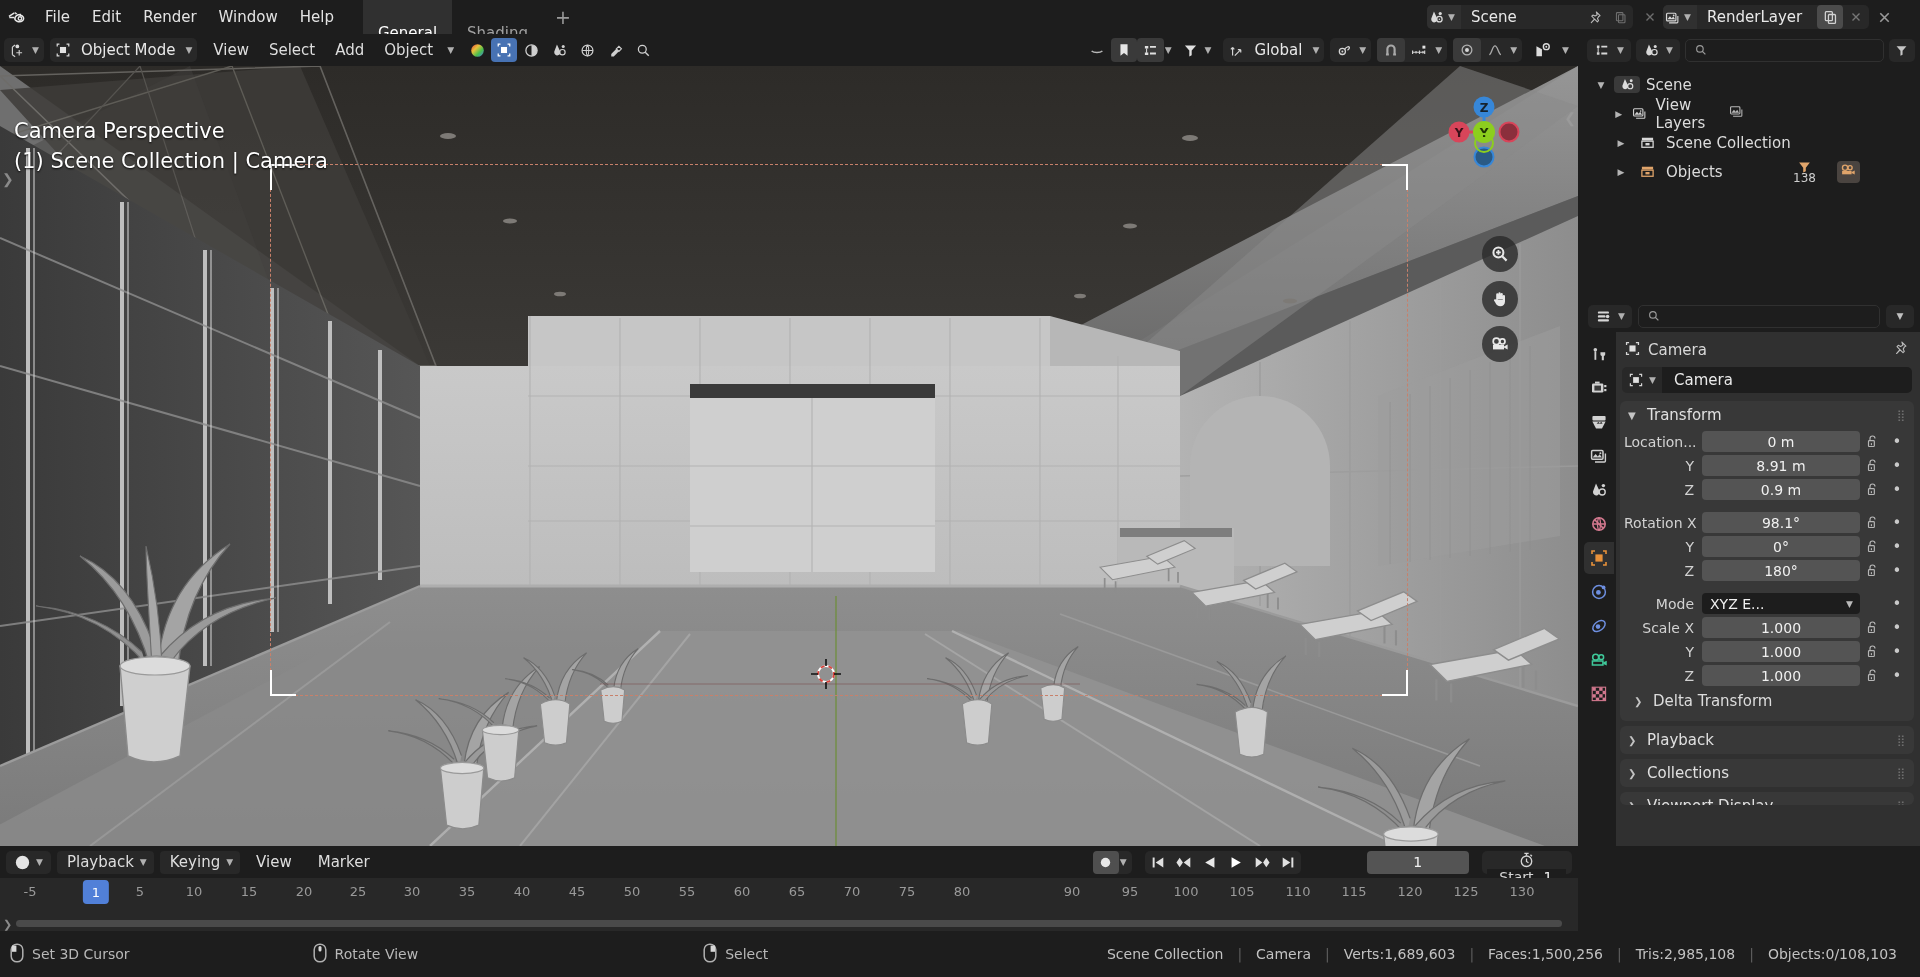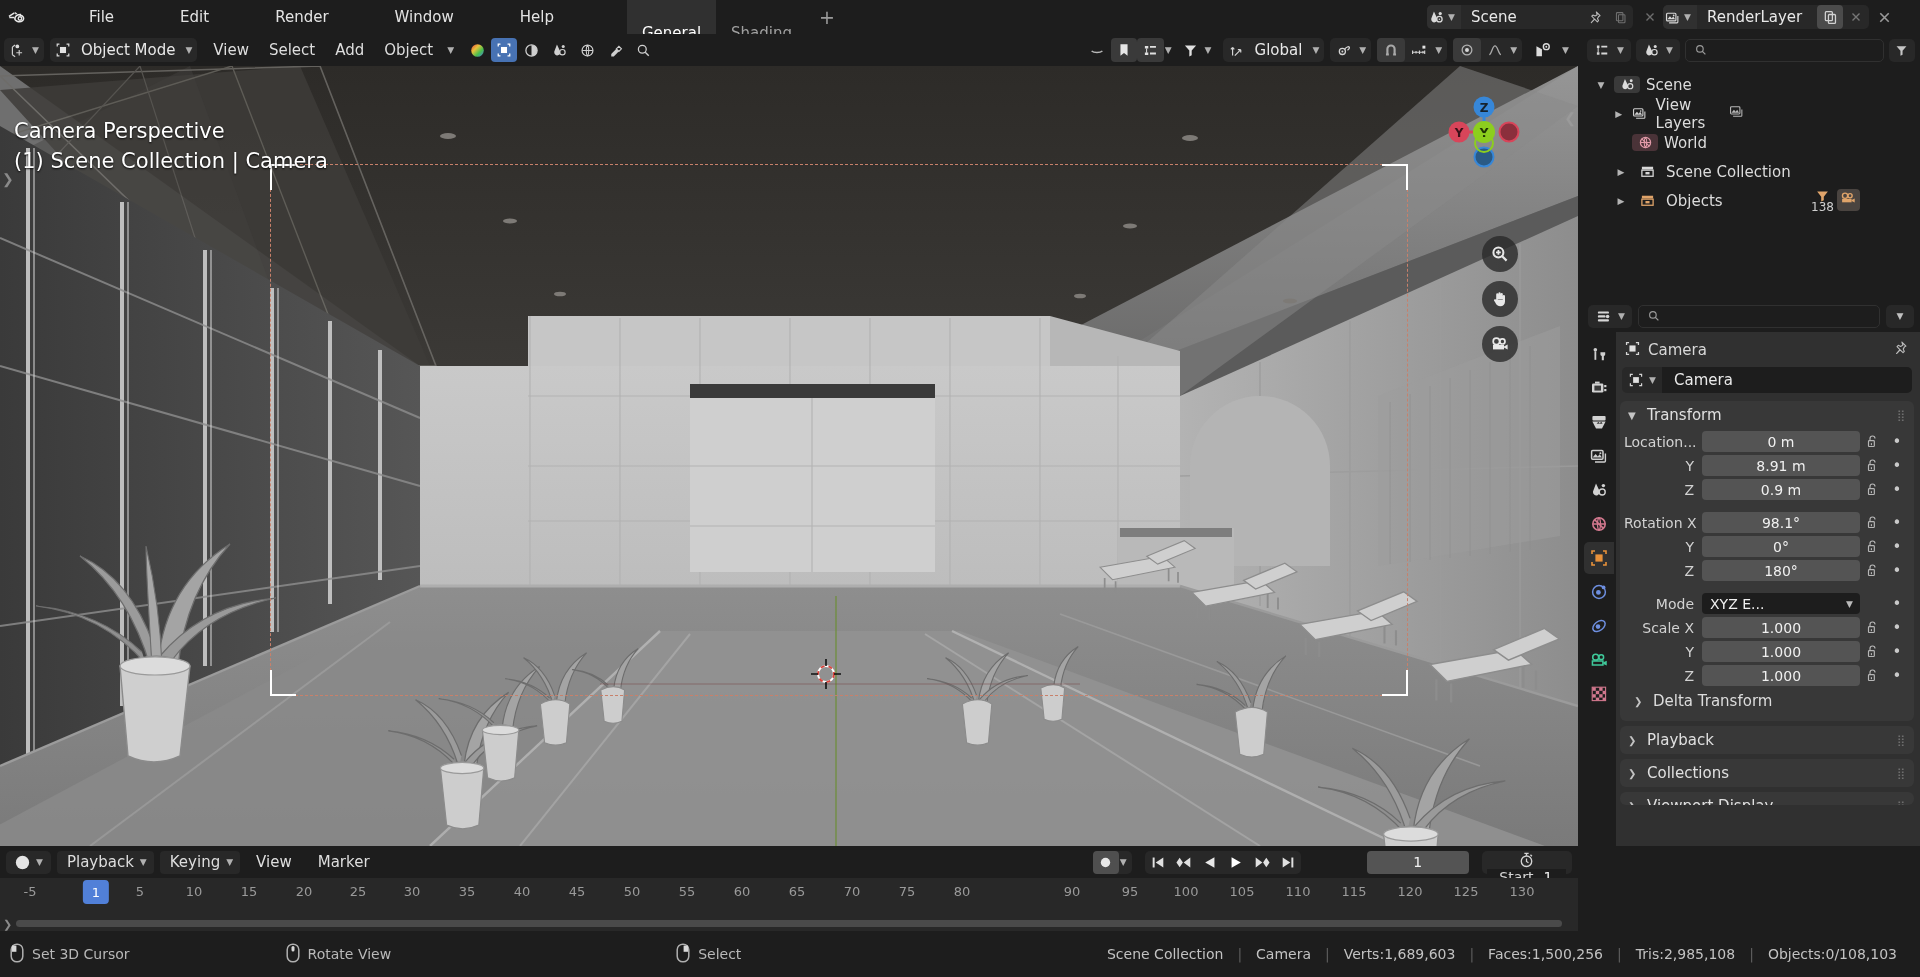--- a/index.html
+++ b/index.html
@@ -9,21 +9,21 @@
     font-family:"DejaVu Sans", sans-serif;
     font-size:15px;
     color:#e5e5e5;
     -webkit-font-smoothing:antialiased;
   }
   #app { position:relative; width:1920px; height:977px; }
 
   
   .topbar {
     position:absolute; left:0; top:0; width:1903px; height:34px;
-    background:#1d1d1d; display:flex; align-items:center;gap:44px;
+    background:#1d1d1d; display:flex; align-items:center;
   }
   .blender-logo { width:34px; height:34px; display:flex; align-items:center; justify-content:center; }
   .menu-item {
     padding:0 11px; height:26px; line-height:26px; color:#e3e3e3; font-size:15px;
     border-radius:4px; cursor:default; white-space:nowrap;
   }
   .ws-tabs { display:flex; align-items:center; margin-left:18px; height:34px; }
   .ws-tab {
     padding:16px 15px; height:34px; line-height:34px; font-size:15px; color:#a0a0a0;
     position:relative;
@@ -104,21 +104,21 @@
     flex:1 1 auto; height:23px; background:#1d1d1d; border:1px solid #303030; border-radius:5px;
     display:flex; align-items:center; padding:0 8px; color:#777;
   }
   .out-search input { background:transparent; border:none; outline:none; color:#ddd; font-size:14px; width:100%;
     font-family:"DejaVu Sans", sans-serif; }
   .out-body { padding:4px 0 0 0; font-size:15px; }
   .out-row { display:flex; align-items:center; height:29px; padding-left:6px; gap:2px; }
   .out-disc { width:22px; text-align:center; color:#b4b4b4; font-size:9px; }
   .out-ico { width:26px; display:flex; align-items:center; justify-content:center; }
   .out-label { color:#dcdcdc; padding-left:4px; }
-  .out-right { margin-left:auto; display:flex; align-items:flex-start; gap:3px; padding-right:14px; }
+  .out-right { margin-left:auto; display:flex; align-items:flex-end; gap:21px; padding-right:14px; }
   .badge-count { font-size:12px; color:#cfcfcf; }
 
   
   .props { position:absolute; left:1582px; top:300px; width:338px; height:546px; background:#303030; }
   .props-header { height:32px; display:flex; align-items:center; gap:6px; padding:0 6px; background:#1d1d1d; }
   .props-editor-btn { display:flex; align-items:center; background:#282828; border-radius:5px; height:23px; padding:0 2px; }
   .props-search {
     flex:1 1 auto; height:23px; background:#1d1d1d; border:1px solid #303030; border-radius:5px;
     display:flex; align-items:center; padding:0 8px;
   }
@@ -839,30 +839,20 @@
           <span>
             <svg width="17" height="17" viewBox="0 0 20 20">
                 <rect x="3" y="4.4" width="11" height="8.6" rx="1.1" fill="none" stroke="#b6b6b6" stroke-width="1.3"></rect>
                 <path d="M4 11.4l3-3.4 2 2.2 1.8-2.2 2.2 3.4z" fill="#b6b6b6"></path>
                 <path d="M6 15.6h9.4a.9.9 0 0 0 .9-.9V7.6" fill="none" stroke="#b6b6b6" stroke-width="1.25"></path>
               </svg>
           </span>
         </span>
       </div>
 
-      <div class="out-row" style="padding-left:50px;">
-        <span class="out-ico" style="background:#4a3338;border-radius:4px;">
-          <svg width="17" height="17" viewBox="0 0 20 20">
-              <circle cx="10" cy="10" r="6" fill="none" stroke="#e09aa8" stroke-width="1.5"></circle>
-              <path d="M4 10h12M10 4c2 2 2 10 0 12-2-2-2-10 0-12" fill="none" stroke="#e09aa8" stroke-width="1.2"></path>
-              <path d="M5.4 5.4l9.2 9.2" stroke="#e09aa8" stroke-width="1.4"></path>
-            </svg>
-        </span>
-        <span class="out-label">World</span>
-      </div>
 
       <div class="out-row" style="padding-left:28px;">
         <span class="out-disc">▶</span>
         <span class="out-ico">
           <svg width="17" height="17" viewBox="0 0 20 20">
               <rect x="3.4" y="4.4" width="13.2" height="3.2" fill="#d8d8d8"></rect>
               <rect x="3.4" y="8.4" width="13.2" height="7.2" fill="none" stroke="#d8d8d8" stroke-width="1.5"></rect>
               <rect x="7.6" y="10.6" width="4.8" height="2.8" fill="#d8d8d8"></rect>
             </svg>
         </span>
@@ -1335,21 +1325,21 @@
   <div class="statusbar">
     <div class="sb-item">
       <span>
         <svg width="14" height="20" viewBox="0 0 14 20">
             <rect x="1.2" y="1.2" width="11.6" height="17.6" rx="5.6" fill="none" stroke="#b0b0b0" stroke-width="1.5"></rect>
             <path d="M2 2.6h4.4v6.2H2z" fill="#d8d8d8"></path>
           </svg>
       </span>
       <span>Set 3D Cursor</span>
     </div>
-    <div class="sb-item" style="margin-left:86px;text-align:right;">
+    <div class="sb-item" style="margin-left:113px;text-align:right;">
       <span>
         <svg width="14" height="20" viewBox="0 0 14 20">
             <rect x="1.2" y="1.2" width="11.6" height="17.6" rx="5.6" fill="none" stroke="#b0b0b0" stroke-width="1.5"></rect>
             <rect x="5.5" y="3" width="3" height="5.6" rx="1.5" fill="#d8d8d8"></rect>
           </svg>
       </span>
       <span>Rotate View</span>
     </div>
     <div class="sb-item" style="margin-left:215px;">
       <span>

